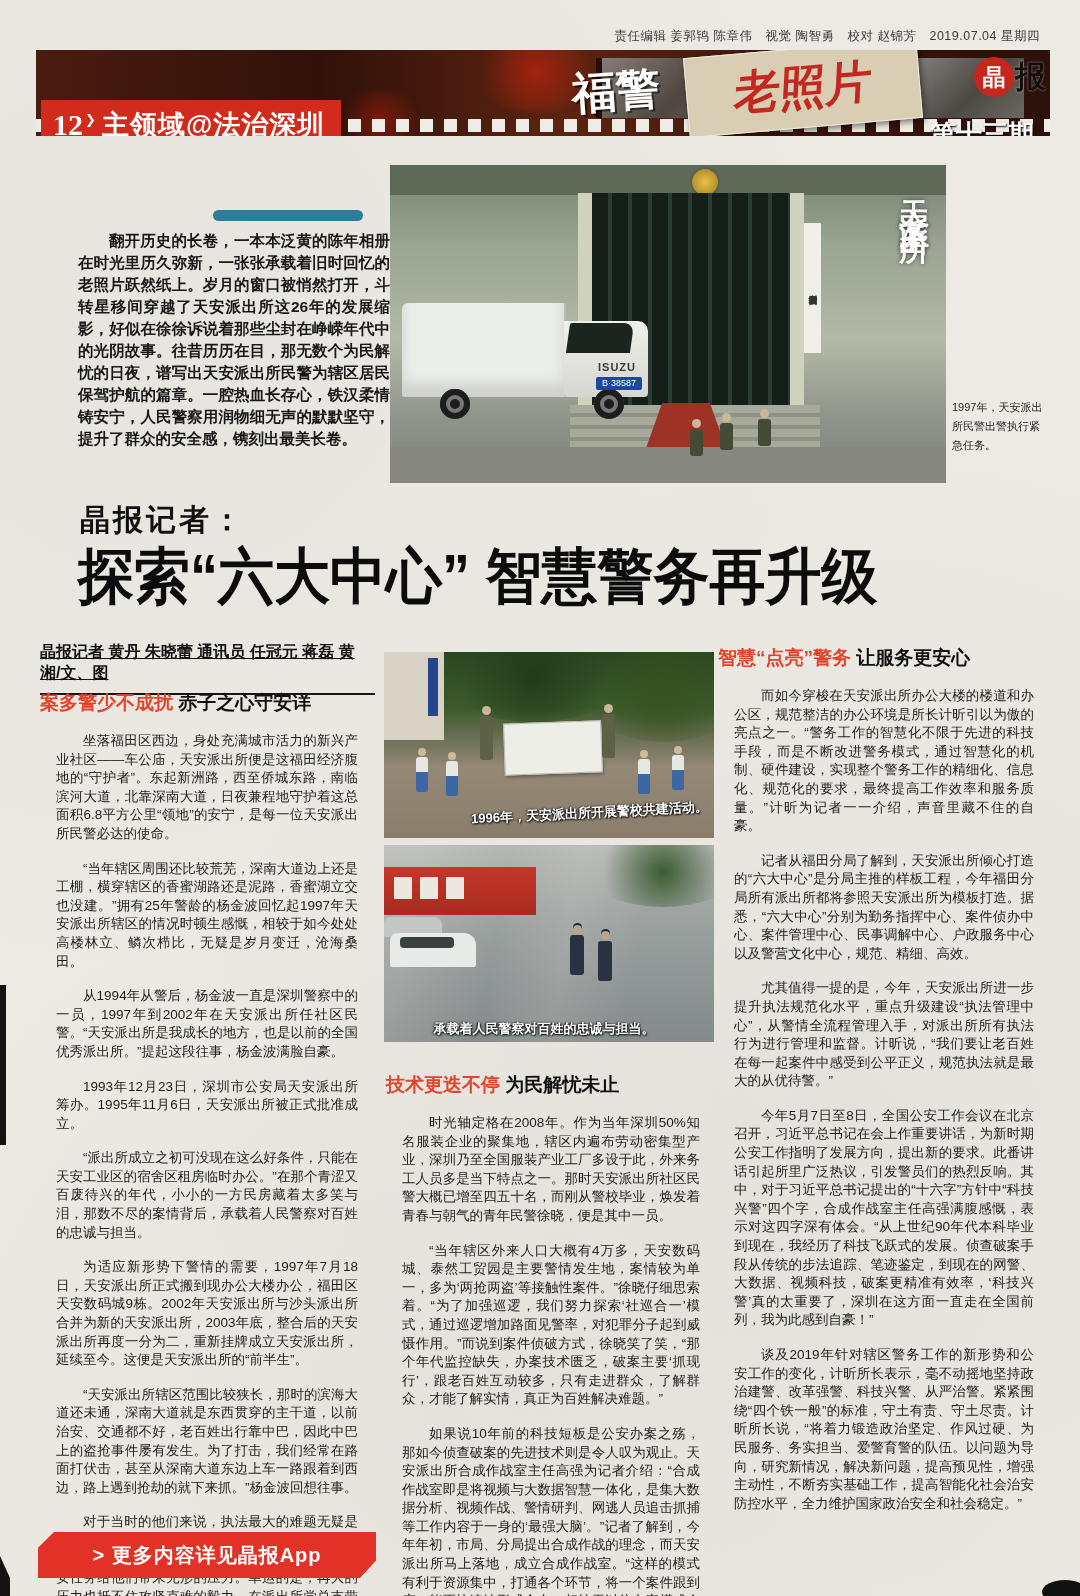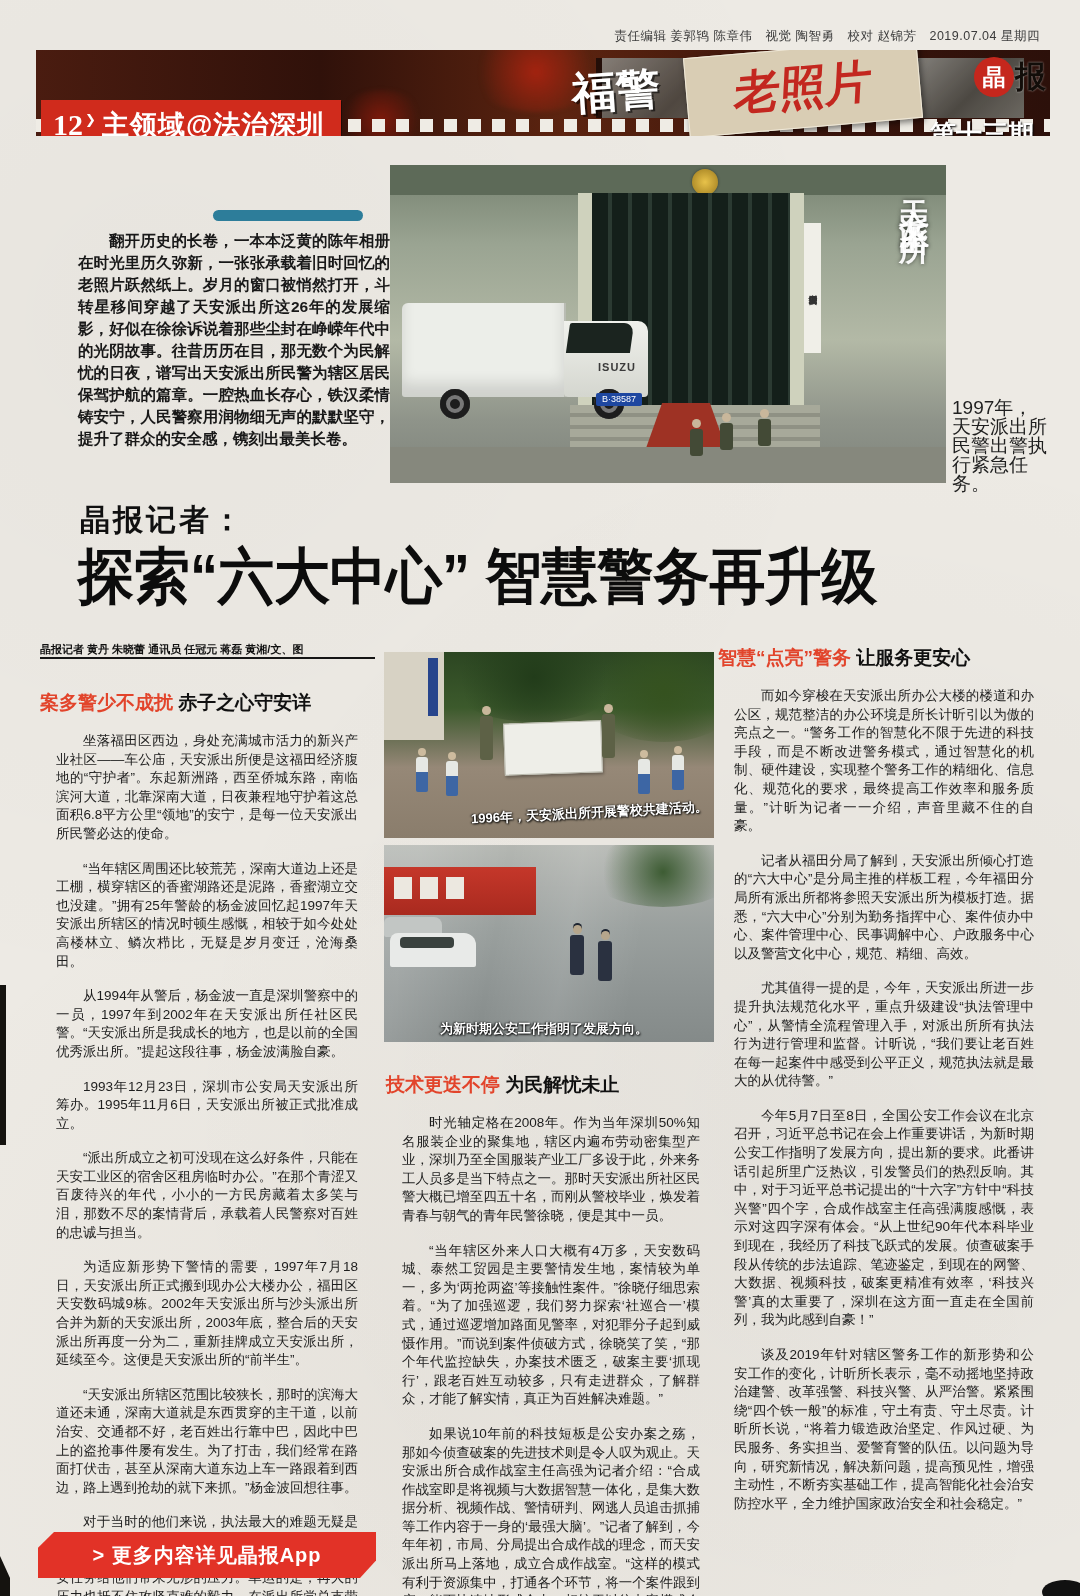--- a/index.html
+++ b/index.html
@@ -62,34 +62,34 @@
                color:rgba(255,255,255,.95); letter-spacing:8px; text-shadow:0 0 4px rgba(0,0,0,.55); }
   .pt-door-sign { position:absolute; left:414px; top:58px; width:17px; height:130px; background:#f0efe8;
                   writing-mode:vertical-rl; font-size:9px; color:#333; text-align:center; line-height:17px; }
   .van { position:absolute; left:12px; top:122px; width:252px; height:150px; }
   .van-box { position:absolute; left:0; top:16px; width:162px; height:94px; background:#eceee9;
              border-right:2px solid #b9bcb3; border-radius:6px 0 0 3px; box-shadow:inset 0 -14px 14px rgba(0,0,0,.12); }
   .van-cab { position:absolute; left:162px; top:34px; width:84px; height:76px; background:linear-gradient(180deg,#f0f1ec,#d4d6cf); border-radius:0 10px 4px 4px; }
   .van-wind { position:absolute; left:166px; top:36px; width:64px; height:30px; background:#1b241f; border-radius:2px 10px 0 0; transform:skewX(-8deg); }
   .van-wheel { position:absolute; top:102px; width:30px; height:30px; border-radius:50%; background:#1d1d1d; box-shadow:inset 0 0 0 6px #1d1d1d, inset 0 0 0 10px #777; }
   .van-brand { position:absolute; left:196px; top:74px; font-size:11px; font-weight:700; color:#3a3a3a; letter-spacing:1px; }
-  .van-plate { position:absolute; left:194px; top:106px; width:46px; height:13px; background:#1e47a0; color:#fff;
+  .van-plate { position:absolute; left:194px; top:90px; width:46px; height:13px; background:#1e47a0; color:#fff;
                font-size:9px; text-align:center; line-height:13px; border-radius:2px; }
   .fig { position:absolute; }
   .fig .head { width:9px; height:9px; border-radius:50%; background:#c9b79b; margin:0 auto 1px; }
   .fig .body { width:13px; height:27px; border-radius:3px; background:#434a36; }
-  .caption-top { position:absolute; left:952px; top:398px; width:98px; font-size:19px; line-height:19px; color:#1f1f1f; }
+  .caption-top { position:absolute; left:952px; top:398px; width:98px; font-size:11px; line-height:19px; color:#1f1f1f; }
 
   
   .kicker { position:absolute; left:80px; top:500px; font-size:30px; font-weight:700; color:#101010; letter-spacing:3px; }
   .headline { position:absolute; left:78px; top:537px; width:980px; font-size:56px; font-weight:900; color:#0c0c0c;
               white-space:nowrap; transform:scaleY(1.08); transform-origin:left top; }
 
-  .byline { position:absolute; left:40px; top:642px; width:335px; font-size:11px; font-weight:700; color:#111;
-            border-bottom:2.5px solid #151515; }
+  .byline { position:absolute; left:40px; top:642px; width:335px; font-size:16px; font-weight:700; color:#111;
+            padding-bottom:9px; border-bottom:2.5px solid #151515;text-decoration:underline; }
 
   
   .col h3 { margin:0 0 10px; font-size:19px; color:#101010; }
   .col h3 .r { color:#e2442b; }
   .para { margin:16px; font-size:13.5px; line-height:18.6px; text-align:justify; text-indent:2em; color:#1d1d1d; }
   .col { position:absolute; }
   .col-left { left:40px; top:690px; width:334px; }
   .col-mid { left:386px; top:1072px; width:330px; }
   .col-right { left:718px; top:645px; width:332px; }
   .col-right h3.second { margin-top:16px; }
@@ -269,21 +269,21 @@
         <i></i>
       </div>
     <div class="fig off" style="left:186px;top:80px">
         <div class="head"></div>
         <div class="body"></div>
       </div>
     <div class="fig off" style="left:214px;top:86px">
         <div class="head"></div>
         <div class="body"></div>
       </div>
-    <div class="pcap m2-cap">为新时期公安工作指明了发展方向。</div>
+    <div class="pcap m2-cap">承载着人民警察对百姓的忠诚与担当。</div>
   </div>
 
   <div class="col col-mid">
     <h3><span class="r">技术更迭不停</span> <span>为民解忧未止</span></h3>
     <p class="para">时光轴定格在2008年。作为当年深圳50%知名服装企业的聚集地，辖区内遍布劳动密集型产业，深圳乃至全国服装产业工厂多设于此，外来务工人员多是当下特点之一。那时天安派出所社区民警大概已增至四五十名，而刚从警校毕业，焕发着青春与朝气的青年民警徐晓，便是其中一员。</p>
     <p class="para">“当年辖区外来人口大概有4万多，天安数码城、泰然工贸园是主要警情发生地，案情较为单一，多为‘两抢两盗’等接触性案件。”徐晓仔细思索着。“为了加强巡逻，我们努力探索‘社巡合一’模式，通过巡逻增加路面见警率，对犯罪分子起到威慑作用。”而说到案件侦破方式，徐晓笑了笑，“那个年代监控缺失，办案技术匮乏，破案主要‘抓现行’，跟老百姓互动较多，只有走进群众，了解群众，才能了解实情，真正为百姓解决难题。”</p>
     <p class="para">如果说10年前的科技短板是公安办案之殇，那如今侦查破案的先进技术则是令人叹为观止。天安派出所合成作战室主任高强为记者介绍：“合成作战室即是将视频与大数据智慧一体化，是集大数据分析、视频作战、警情研判、网逃人员追击抓捕等工作内容于一身的‘最强大脑’。”记者了解到，今年年初，市局、分局提出合成作战的理念，而天安派出所马上落地，成立合成作战室。“这样的模式有利于资源集中，打通各个环节，将一个案件跟到底，能更快速地形成合力，相较于以往办案模式会取得更好的办案效果。”高强说。</p>
   </div>
 
   <div class="col col-right">

